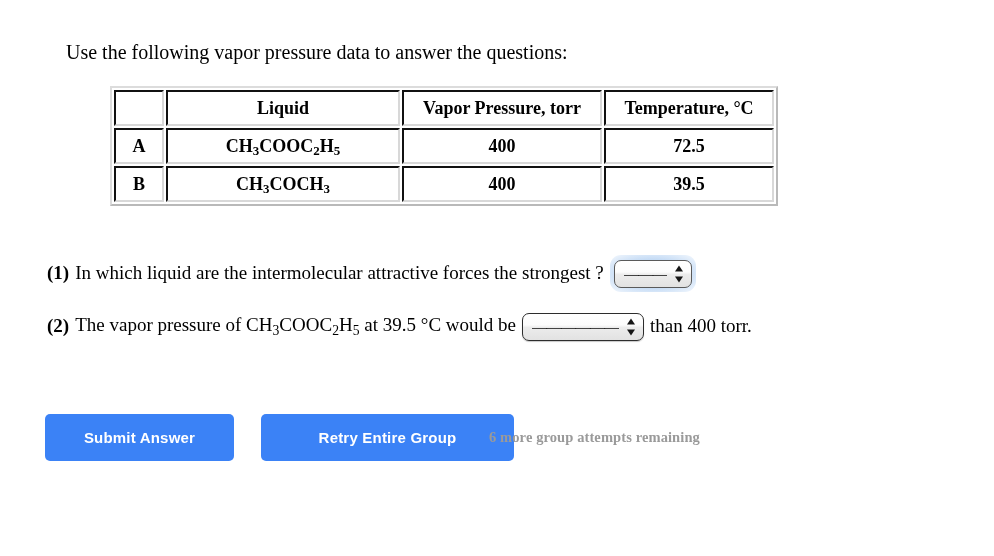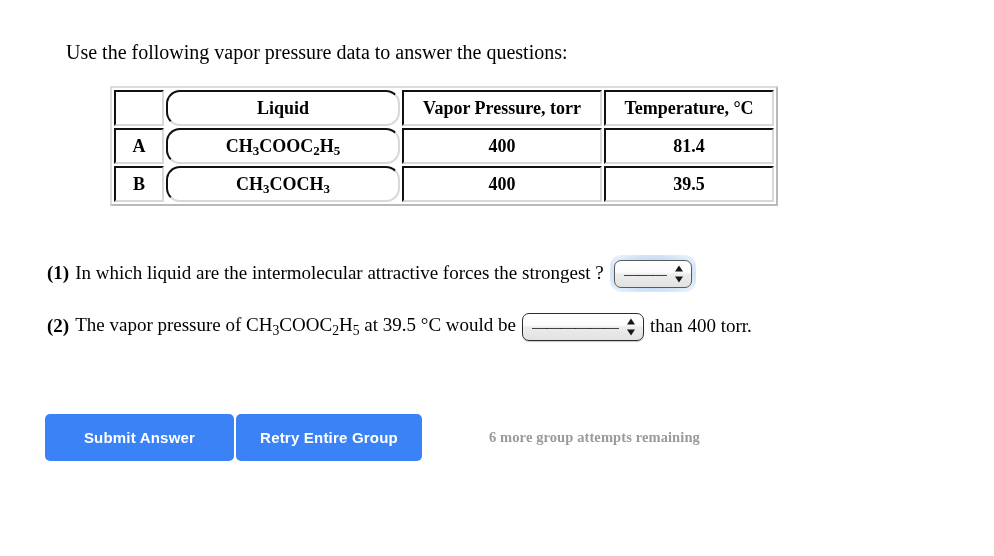--- a/index.html
+++ b/index.html
@@ -45,21 +45,21 @@
     border-color: #111111 #d8d8d8 #d8d8d8 #111111;
     background: #ffffff;
     padding: 3px 10px;
     text-align: center;
     font-weight: bold;
     white-space: nowrap;
     height: 26px;
     vertical-align: middle;
   }
   td.c-label  { width: 26px; padding: 3px 8px; }
-  td.c-liquid { width: 210px; border-radius: 14px; }
+  td.c-liquid { width: 210px; }
   td.c-vp     { width: 176px; }
   td.c-temp   { width: 146px; }
   td.empty    { font-weight: normal; }
   .hdr { font-weight: bold; }
   sub { font-size: 0.72em; vertical-align: baseline; position: relative; top: 0.26em; }
 
   
   .question {
     position: absolute;
     font-size: 19px;
@@ -148,21 +148,21 @@
     font-weight: bold;
     font-size: 15px;
     letter-spacing: 0.2px;
     height: 47px;
     cursor: pointer;
     text-align: center;
     line-height: 47px;
     padding: 0;
   }
   #submit-answer { left: 45px;  top: 414px; width: 189px; }
-  #retry-group   { left: 236px; top: 414px; width: 186px; }
+  #retry-group   { left: 261px; top: 414px; width: 253px; }
 
   .attempts {
     position: absolute;
     left: 489px;
     top: 429px;
     font-family: Liberation Serif, serif;
     font-weight: bold;
     font-size: 14.5px;
     color: #9a9a9a;
     white-space: nowrap;
@@ -180,21 +180,21 @@
       <tr>
         <td class="c-label empty"></td>
         <td class="c-liquid hdr">Liquid</td>
         <td class="c-vp hdr">Vapor Pressure, torr</td>
         <td class="c-temp hdr">Temperature, °C</td>
       </tr>
       <tr>
         <td class="c-label">A</td>
         <td class="c-liquid"><span>CH</span><sub>3</sub><span>COOC</span><sub>2</sub><span>H</span><sub>5</sub></td>
         <td class="c-vp">400</td>
-        <td class="c-temp">81.4</td>
+        <td class="c-temp">72.5</td>
       </tr>
       <tr>
         <td class="c-label">B</td>
         <td class="c-liquid"><span>CH</span><sub>3</sub><span>COCH</span><sub>3</sub></td>
         <td class="c-vp">400</td>
         <td class="c-temp">39.5</td>
       </tr>
     </tbody>
   </table>
 </div>

